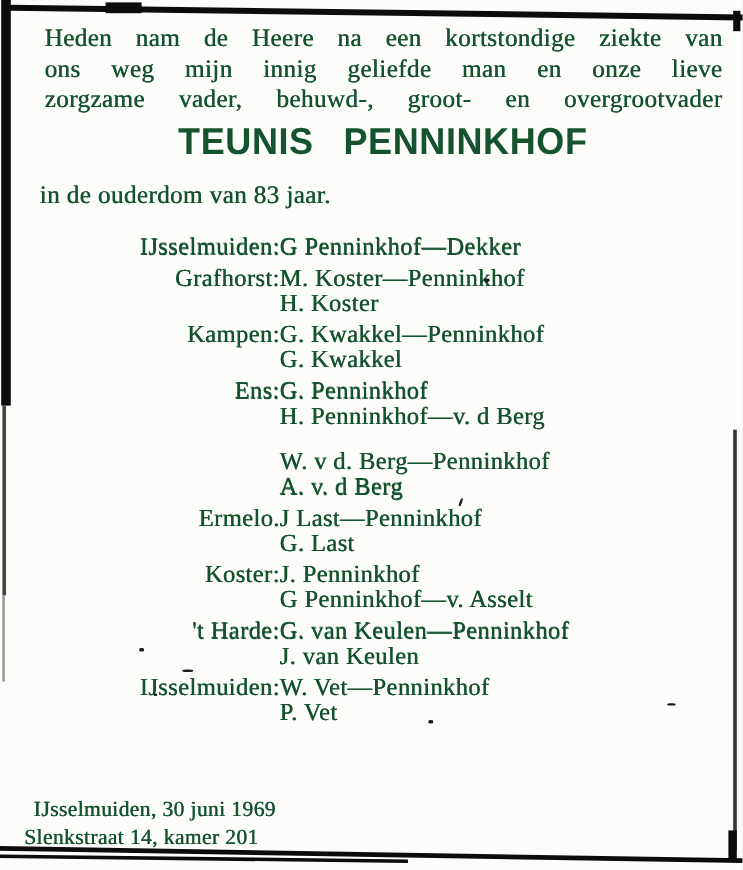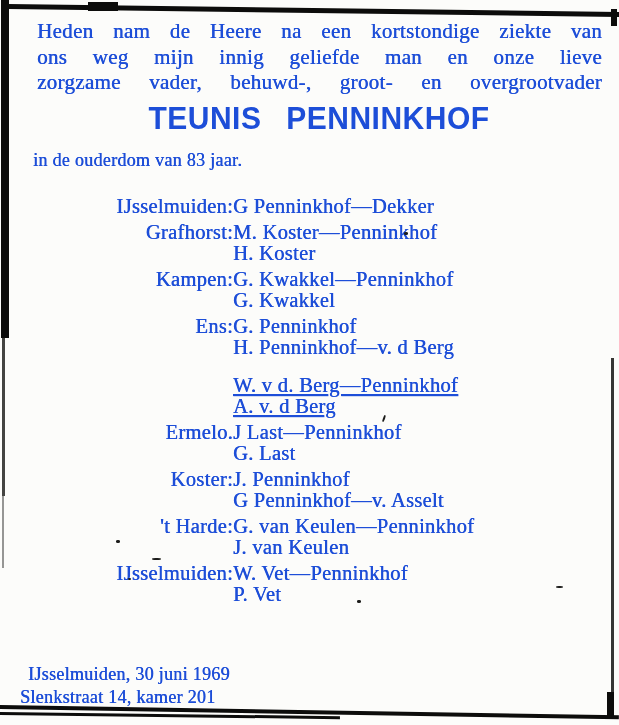--- a/index.html
+++ b/index.html
@@ -1,21 +1,21 @@
 <!DOCTYPE html>
 <html><head>
 <meta charset="utf-8">
 <style>
   html,body { margin:0; padding:0; background:#e8e8e6; }
   .page {
     position:relative;
     width:619px; height:725px;
     background:#fcfcfa;
     font-family:"Liberation Serif","DejaVu Serif",serif;
-    color:#1d4ed8;
+    color:#14532d;
     overflow:hidden;
     margin:0 auto;
   }
   .ink { text-shadow:0.4px 0.2px 0 currentColor; letter-spacing:0.3px; }
 
   
   .b-top    { position:absolute; left:8px; top:4px; width:614px; height:5px; background:#0c0c0b; transform:rotate(0.75deg); transform-origin:left top; }
   .b-top-blob { position:absolute; left:88px; top:2px; width:30px; height:9px; background:#0c0c0b; }
   .b-top-tick { position:absolute; left:611px; top:9px; width:6px; height:17px; background:#0c0c0b; }
   .b-left   { position:absolute; left:1px; top:0; width:8px; height:338px; background:#0b0b0a; }
@@ -31,26 +31,26 @@
   .intro .line { text-align:justify; text-align-last:justify; }
 
   .title {
     position:absolute; left:36px; top:102px; width:566px;
     text-align:center;
     font-family:"Liberation Sans","DejaVu Sans",sans-serif;
     font-weight:bold; font-size:30px; letter-spacing:0.5px; word-spacing:16px;
     transform:scaleY(1.04);
   }
 
-  .age-line { position:absolute; left:33px; top:150px; font-size:18px; }
+  .age-line { position:absolute; left:33px; top:150px; font-size:21px; }
 
   .family { position:absolute; left:0; top:196px; width:581px; font-size:20.5px; }
   .group { display:flex; margin-top:5px; }
   .group:first-child { margin-top:0; }
-  .group.extra-gap { margin-top:17px;text-decoration:underline; }
+  .group.extra-gap { margin-top:17px; }
   .place { width:233px; text-align:right; line-height:21px; flex:none; }
   .names { line-height:21px; }
 
   .closing { position:absolute; left:28px; top:663px; font-size:18px; line-height:22.5px; }
   .closing .address { margin-left:-8px; }
 
   
   .speck { position:absolute; background:#1c1c1a; border-radius:40%; }
 </style>
 </head>

